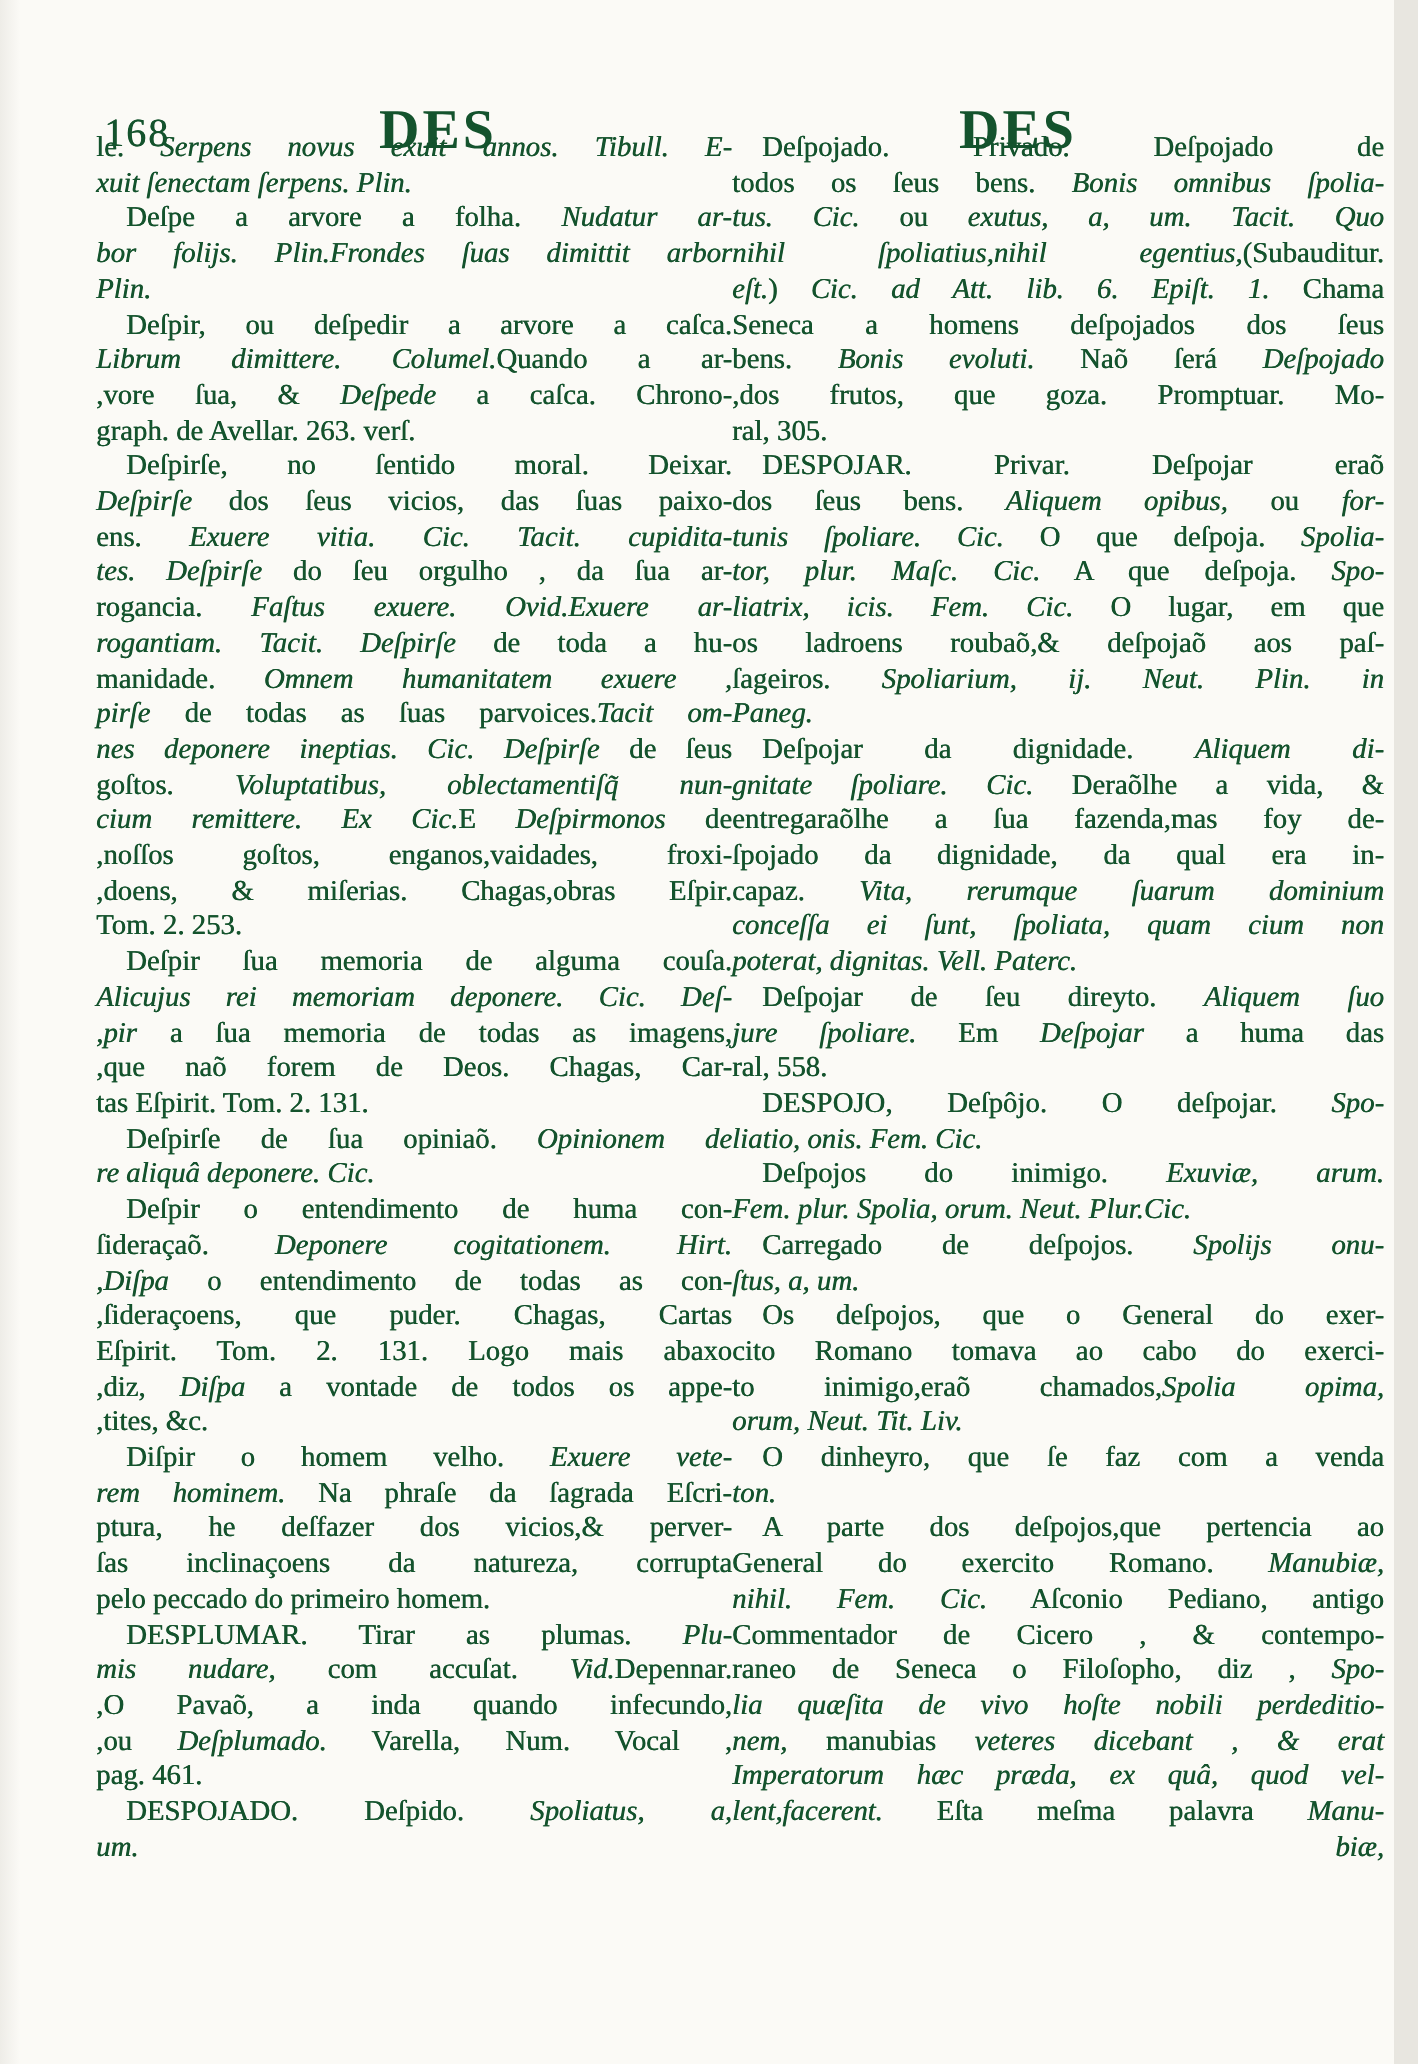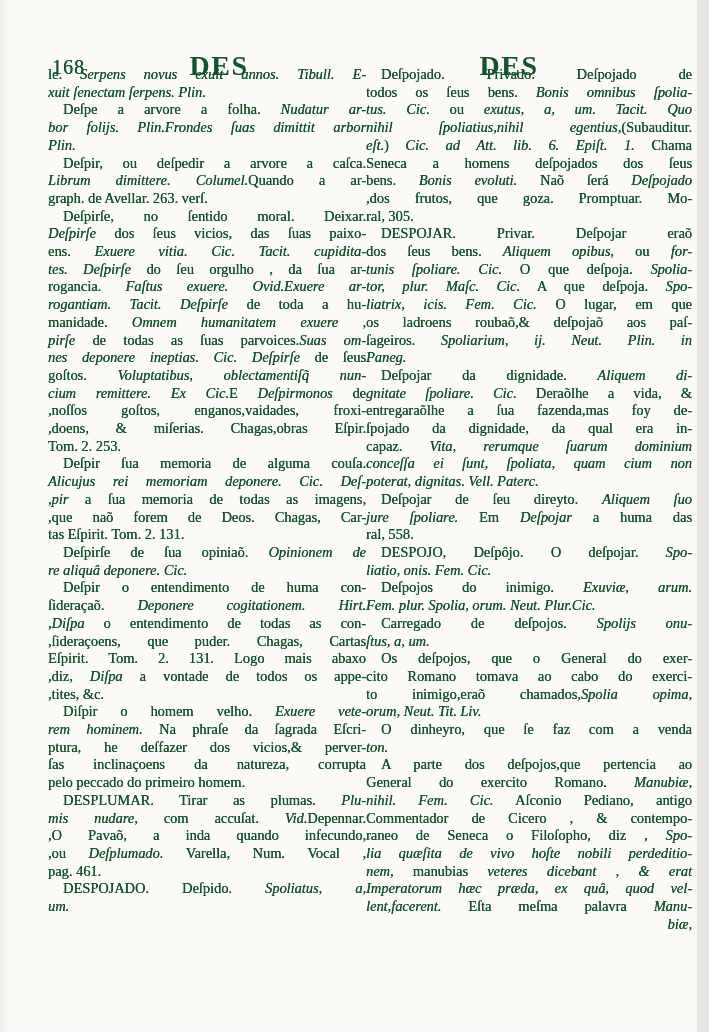--- a/index.html
+++ b/index.html
@@ -55,29 +55,30 @@
   <div class="running-title rt-right">DES</div>
   <div class="columns">
     <div class="col col-left" id="col-left">
         <div class="line"><span class="ro">le. </span><span class="it">Serpens novus exuit annos. Tibull. E-</span></div>
         <div class="line parend"><span class="it">xuit ſenectam ſerpens. Plin.</span></div>
         <div class="line indent"><span class="ro">Deſpe a arvore a folha. </span><span class="it">Nudatur ar-</span></div>
         <div class="line"><span class="it">bor folijs. Plin.Frondes ſuas dimittit arbor</span></div>
         <div class="line parend"><span class="it">Plin.</span></div>
         <div class="line indent"><span class="ro">Deſpir, ou deſpedir a arvore a caſca.</span></div>
         <div class="line"><span class="it">Librum dimittere. Columel.</span><span class="ro">Quando a ar-</span></div>
+        <div class="line"><span class="ro">,vore ſua, &amp; </span><span class="it">Deſpede</span><span class="ro"> a caſca. Chrono-</span></div>
         <div class="line parend"><span class="ro">graph. de Avellar. 263. verſ.</span></div>
         <div class="line indent"><span class="ro">Deſpirſe, no ſentido moral. Deixar.</span></div>
         <div class="line"><span class="it">Deſpirſe</span><span class="ro"> dos ſeus vicios, das ſuas paixo-</span></div>
         <div class="line"><span class="ro">ens. </span><span class="it">Exuere vitia. Cic. Tacit. cupidita-</span></div>
         <div class="line"><span class="it">tes. Deſpirſe</span><span class="ro"> do ſeu orgulho , da ſua ar-</span></div>
         <div class="line"><span class="ro">rogancia. </span><span class="it">Faſtus exuere. Ovid.Exuere ar-</span></div>
         <div class="line"><span class="it">rogantiam. Tacit. Deſpirſe</span><span class="ro"> de toda a hu-</span></div>
         <div class="line"><span class="ro">manidade. </span><span class="it">Omnem humanitatem exuere ,</span></div>
-        <div class="line"><span class="it">pirſe</span><span class="ro"> de todas as ſuas parvoices.</span><span class="it">Suas om-</span></div>
+        <div class="line"><span class="it">pirſe</span><span class="ro"> de todas as ſuas parvoices.</span><span class="it">Tacit om-</span></div>
         <div class="line"><span class="it">nes deponere ineptias. Cic. Deſpirſe</span><span class="ro"> de ſeus</span></div>
         <div class="line"><span class="ro">goſtos. </span><span class="it">Voluptatibus, oblectamentiſq̃ nun-</span></div>
         <div class="line"><span class="it">cium remittere. Ex Cic.</span><span class="ro">E </span><span class="it">Deſpirmonos</span><span class="ro"> de</span></div>
         <div class="line"><span class="ro">,noſſos goſtos, enganos,vaidades, froxi-</span></div>
         <div class="line"><span class="ro">,doens, &amp; miſerias. Chagas,obras Eſpir.</span></div>
         <div class="line parend"><span class="ro">Tom. 2. 253.</span></div>
         <div class="line indent"><span class="ro">Deſpir ſua memoria de alguma couſa.</span></div>
         <div class="line"><span class="it">Alicujus rei memoriam deponere. Cic. Deſ-</span></div>
         <div class="line"><span class="it">,pir</span><span class="ro"> a ſua memoria de todas as imagens,</span></div>
         <div class="line"><span class="ro">,que naõ forem de Deos. Chagas, Car-</span></div>

